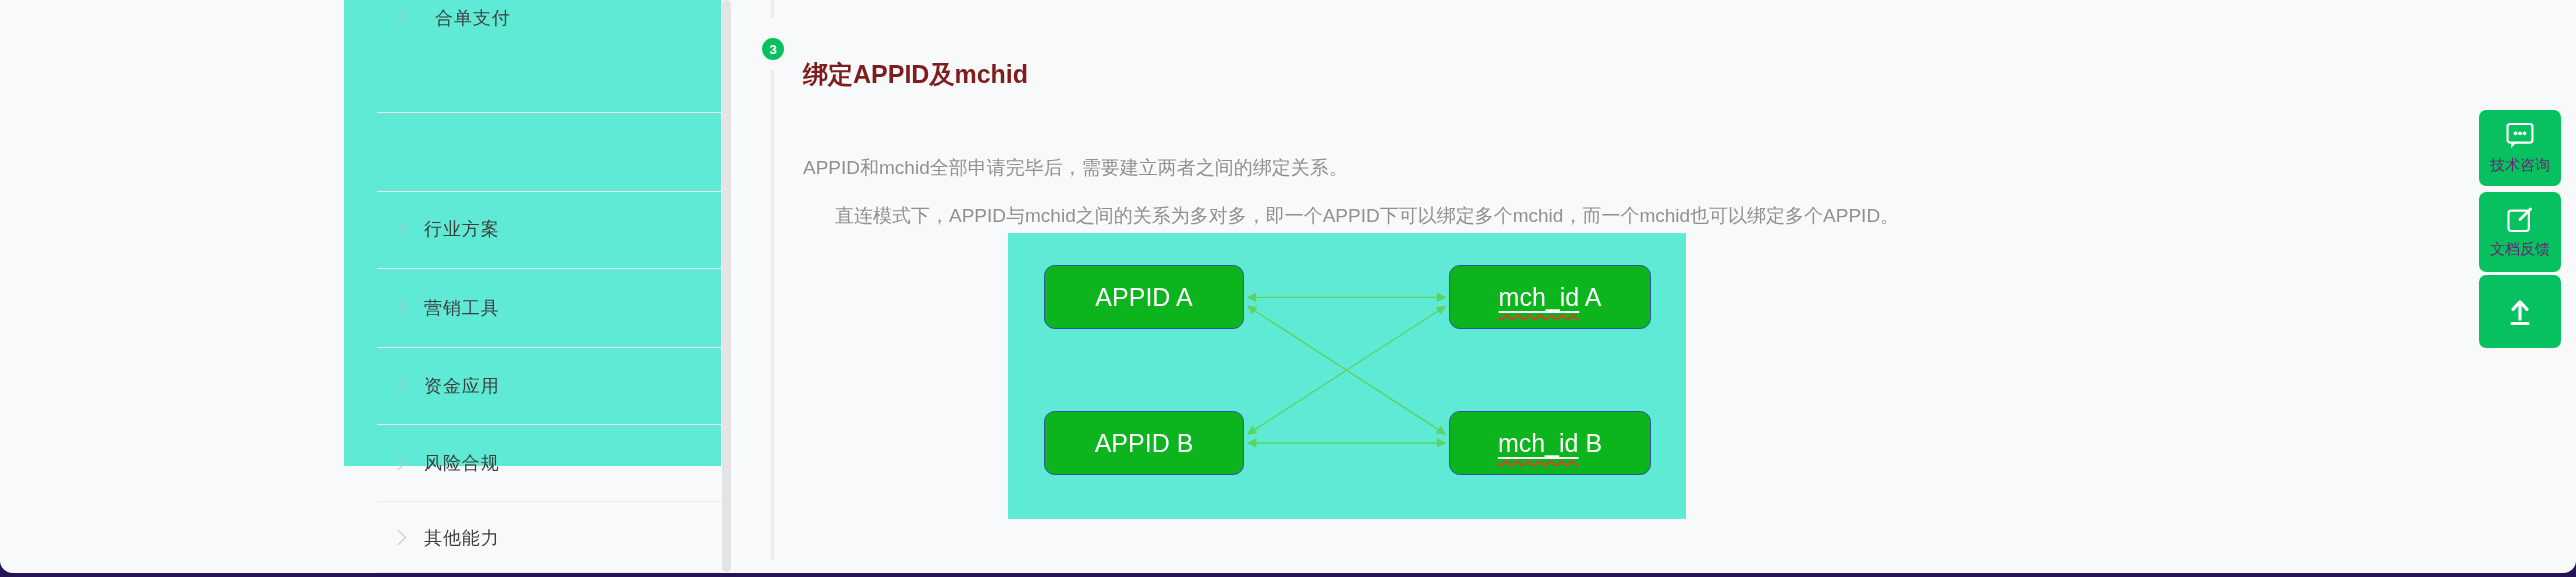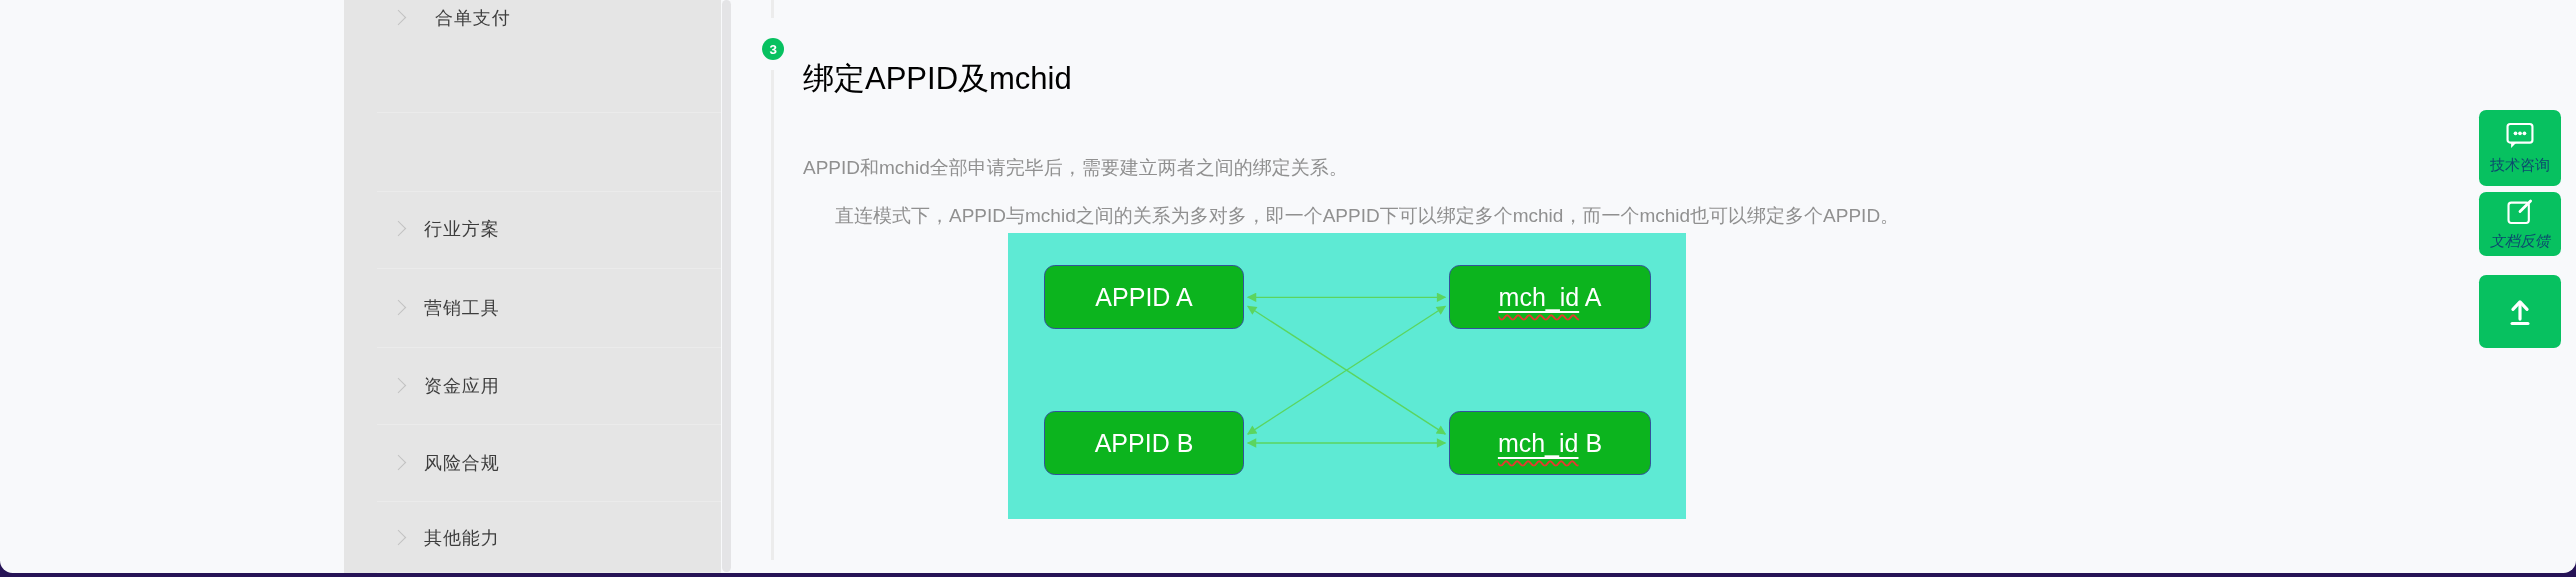--- a/index.html
+++ b/index.html
@@ -7,21 +7,21 @@
     background:#261356;
     font-family:"Liberation Sans","DejaVu Sans",sans-serif;
     width:2576px;height:578px;overflow:hidden;
   }
   .screen{position:relative;width:2576px;height:578px;background:#261356;}
   .panel{
     position:absolute;left:0;top:0;width:2576px;height:573px;
     background:#f8f9fb;border-radius:0 0 12.5px 12.5px;overflow:hidden;
   }
   
-  .sidebar{position:absolute;left:344px;top:0;width:377px;height:573px;background:#e5e5e5;}
+  .sidebar{position:absolute;left:344px;top:0;width:377px;height:466px;background:#5eead4;}
   .side-row{
     position:absolute;left:0;width:377px;height:54px;
     display:flex;align-items:center;cursor:pointer;
   }
   .side-row .chev{
     position:absolute;left:49px;top:50%;width:9.8px;height:9.8px;margin-top:-6.3px;
     border-top:1.8px solid #c2c2c2;border-right:1.8px solid #c2c2c2;
     transform:rotate(45deg);
   }
   .side-row .lbl{
@@ -36,22 +36,22 @@
   
   .stepline{position:absolute;left:771px;width:2.7px;background:#ececec;}
   .seg1{top:0;height:18px;}
   .seg2{top:70px;height:490px;}
   .step-badge{
     position:absolute;left:762px;top:38px;width:22.4px;height:22.4px;border-radius:50%;
     background:#07c160;color:#fff;font-size:13.4px;font-weight:bold;
     display:flex;align-items:center;justify-content:center;
   }
   .heading{
-    position:absolute;left:803px;top:38px;font-size:31px;line-height:30px;
-    font-weight:normal;color:#000000;white-space:nowrap;
+    position:absolute;left:803px;top:38px;font-size:25px;line-height:30px;
+    font-weight:bold;color:#7f1d1d;white-space:nowrap;
   }
   .para{
     position:absolute;left:803px;font-size:19px;line-height:27px;color:#909090;white-space:nowrap;
   }
   .p1{top:135px;} .p2{top:183px;margin-left:32px;}
   
   .diagram{position:absolute;left:1008px;top:233px;width:678px;height:286px;background:#5eead4;}
   .node{
     position:absolute;width:200px;height:64px;border-radius:10.7px;
     background:#0cb41e;border:1.8px solid #33519b;box-sizing:border-box;
@@ -65,22 +65,22 @@
   .u-wavy{text-decoration:underline wavy #e23b2e 1.8px;text-underline-offset:8px;}
   .u-solid{text-decoration:underline solid currentColor 1.8px;text-underline-offset:4.5px;}
   .sfx{white-space:pre;}
   .arrows{position:absolute;left:0;top:0;width:678px;height:286px;}
   
   .float-btn{
     position:absolute;left:2479px;width:82px;border-radius:7.2px;background:#07c160;
     display:flex;flex-direction:column;align-items:center;justify-content:center;
     cursor:pointer;
   }
-  .fb1{top:110px;height:76px;} .fb2{top:192px;height:64px;font-style:italic;} .fb3{top:275px;height:73px;}
-  .float-btn .flabel{color:#0c4a6e;font-size:15px;margin-top:5.4px;white-space:nowrap;}
+  .fb1{top:110px;height:76px;} .fb2{top:192px;height:80px;} .fb3{top:275px;height:73px;}
+  .float-btn .flabel{color:#701a75;font-size:15px;margin-top:5.4px;white-space:nowrap;}
   .ficon{display:block;}
 </style>
 </head>
 <body>
 
 <div class="screen">
   <div class="panel">
 
     <nav class="sidebar">
       <div class="side-row sub" style="top:-9px;">

